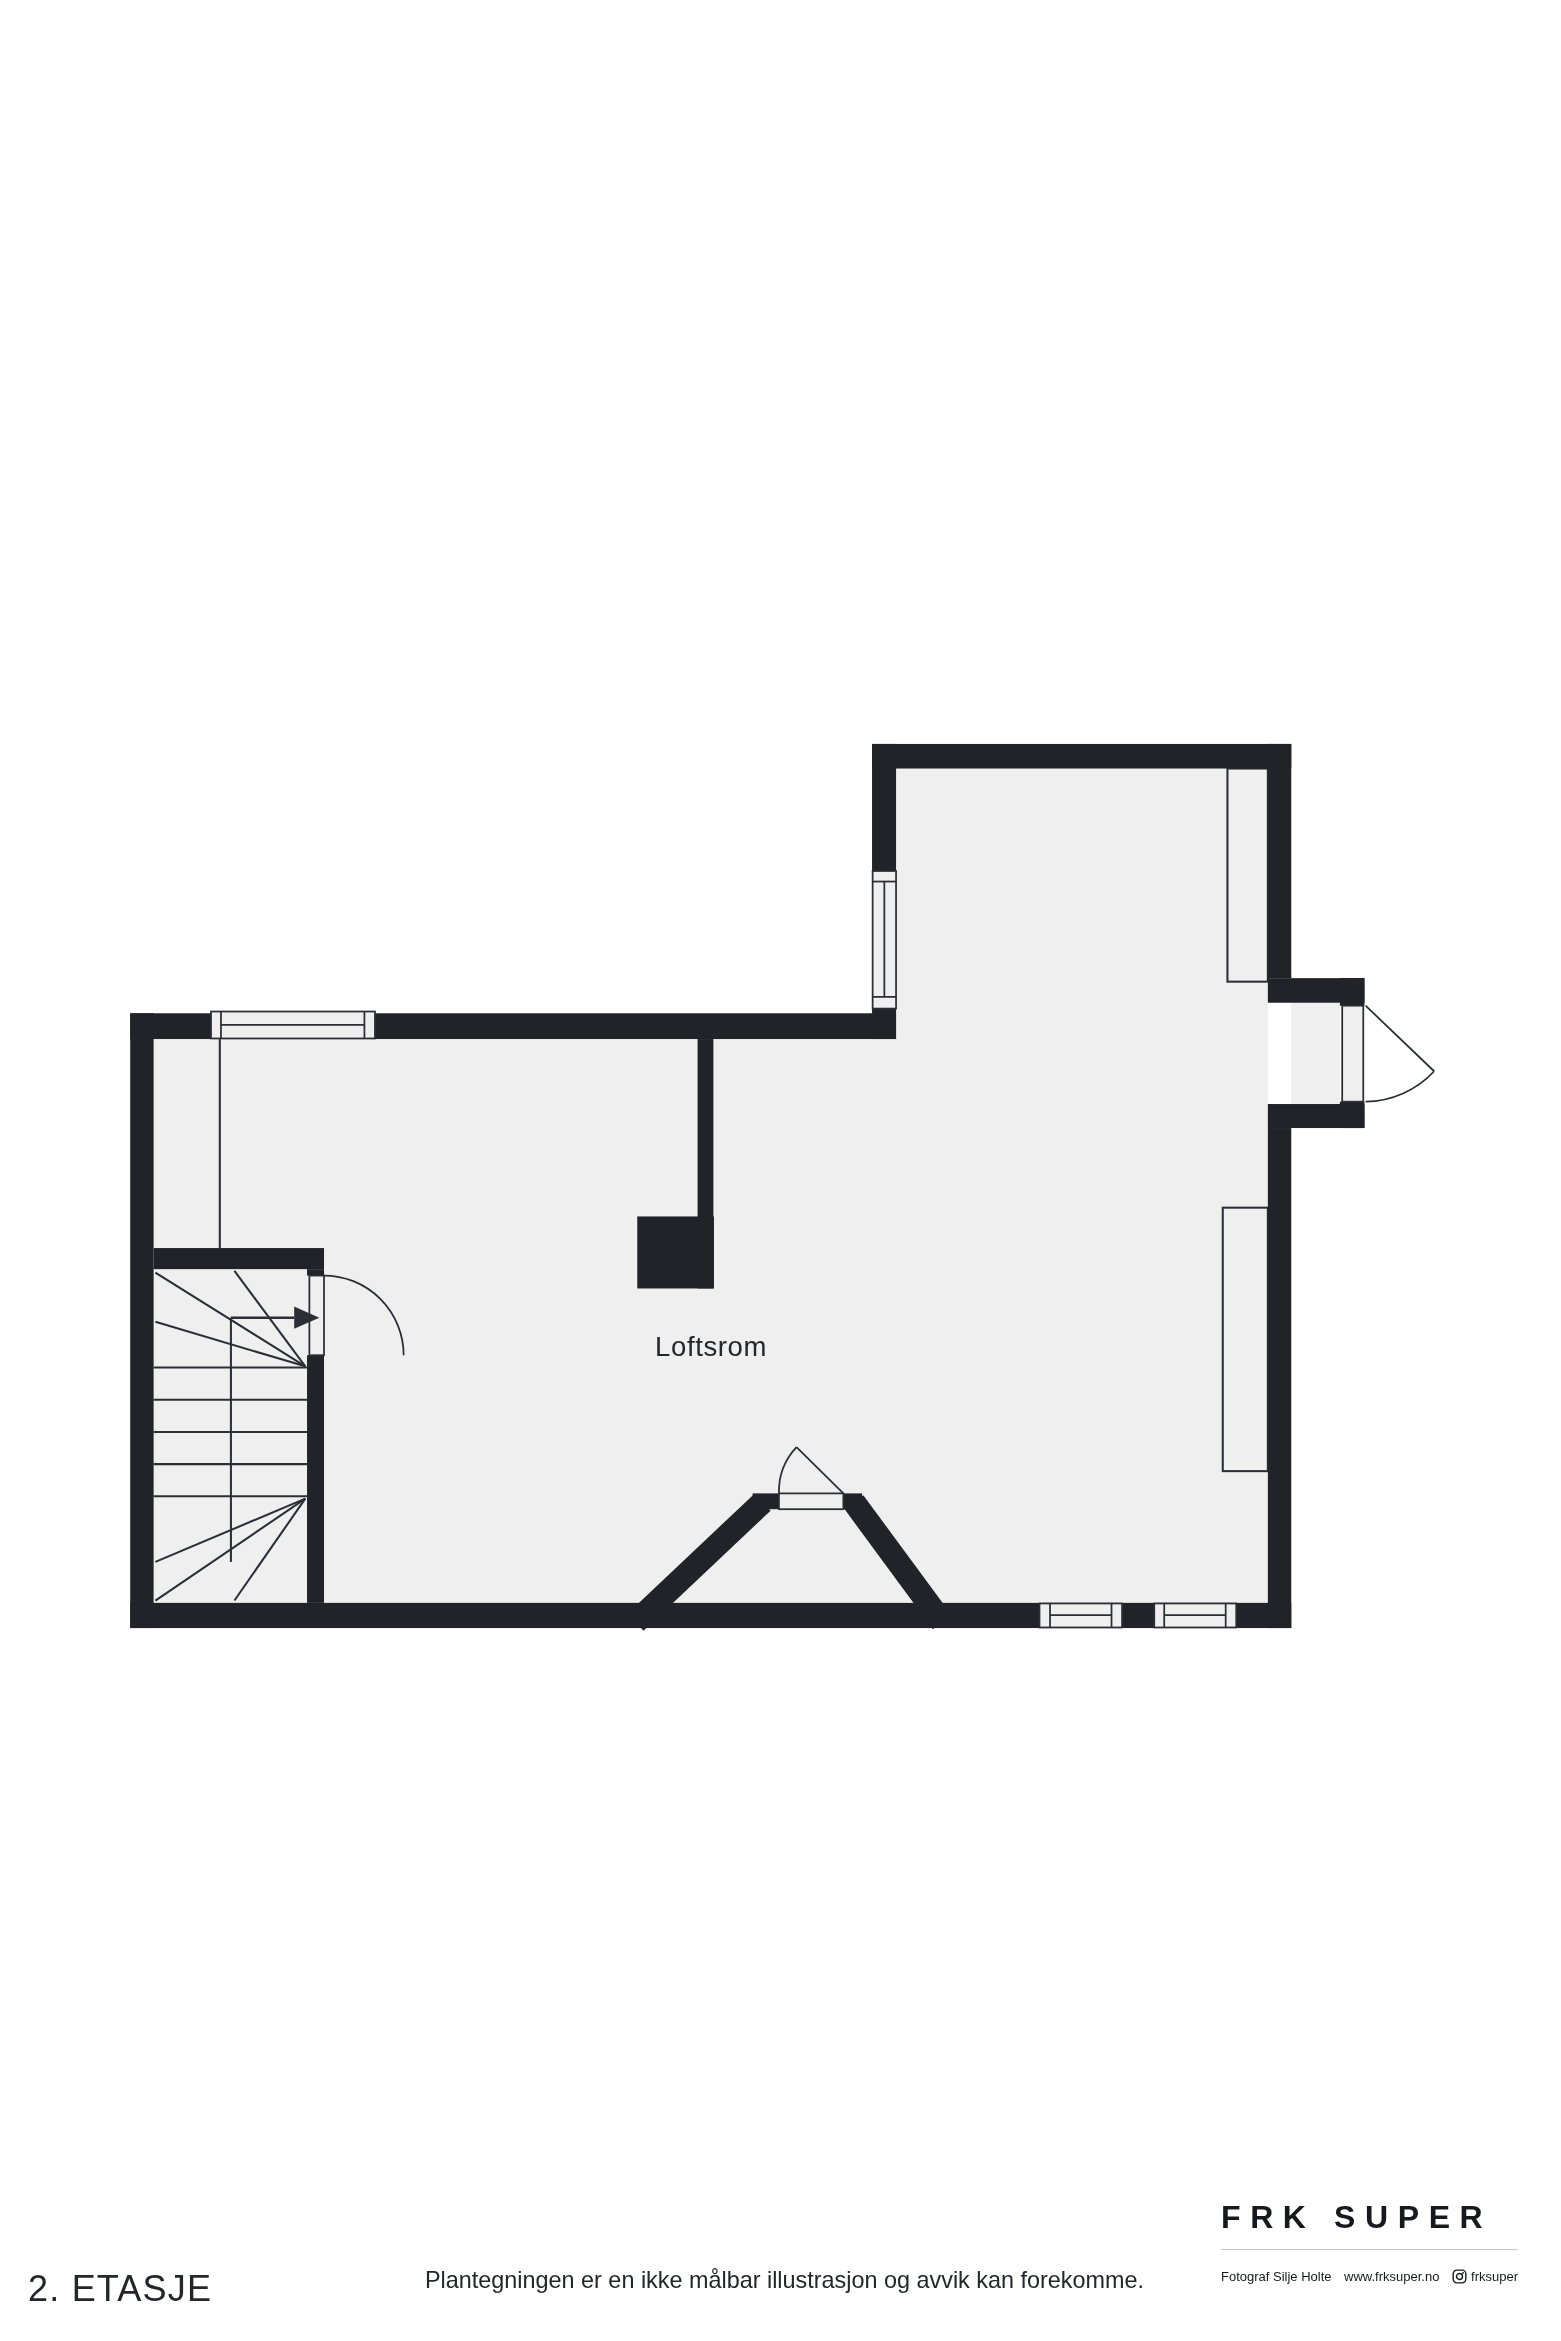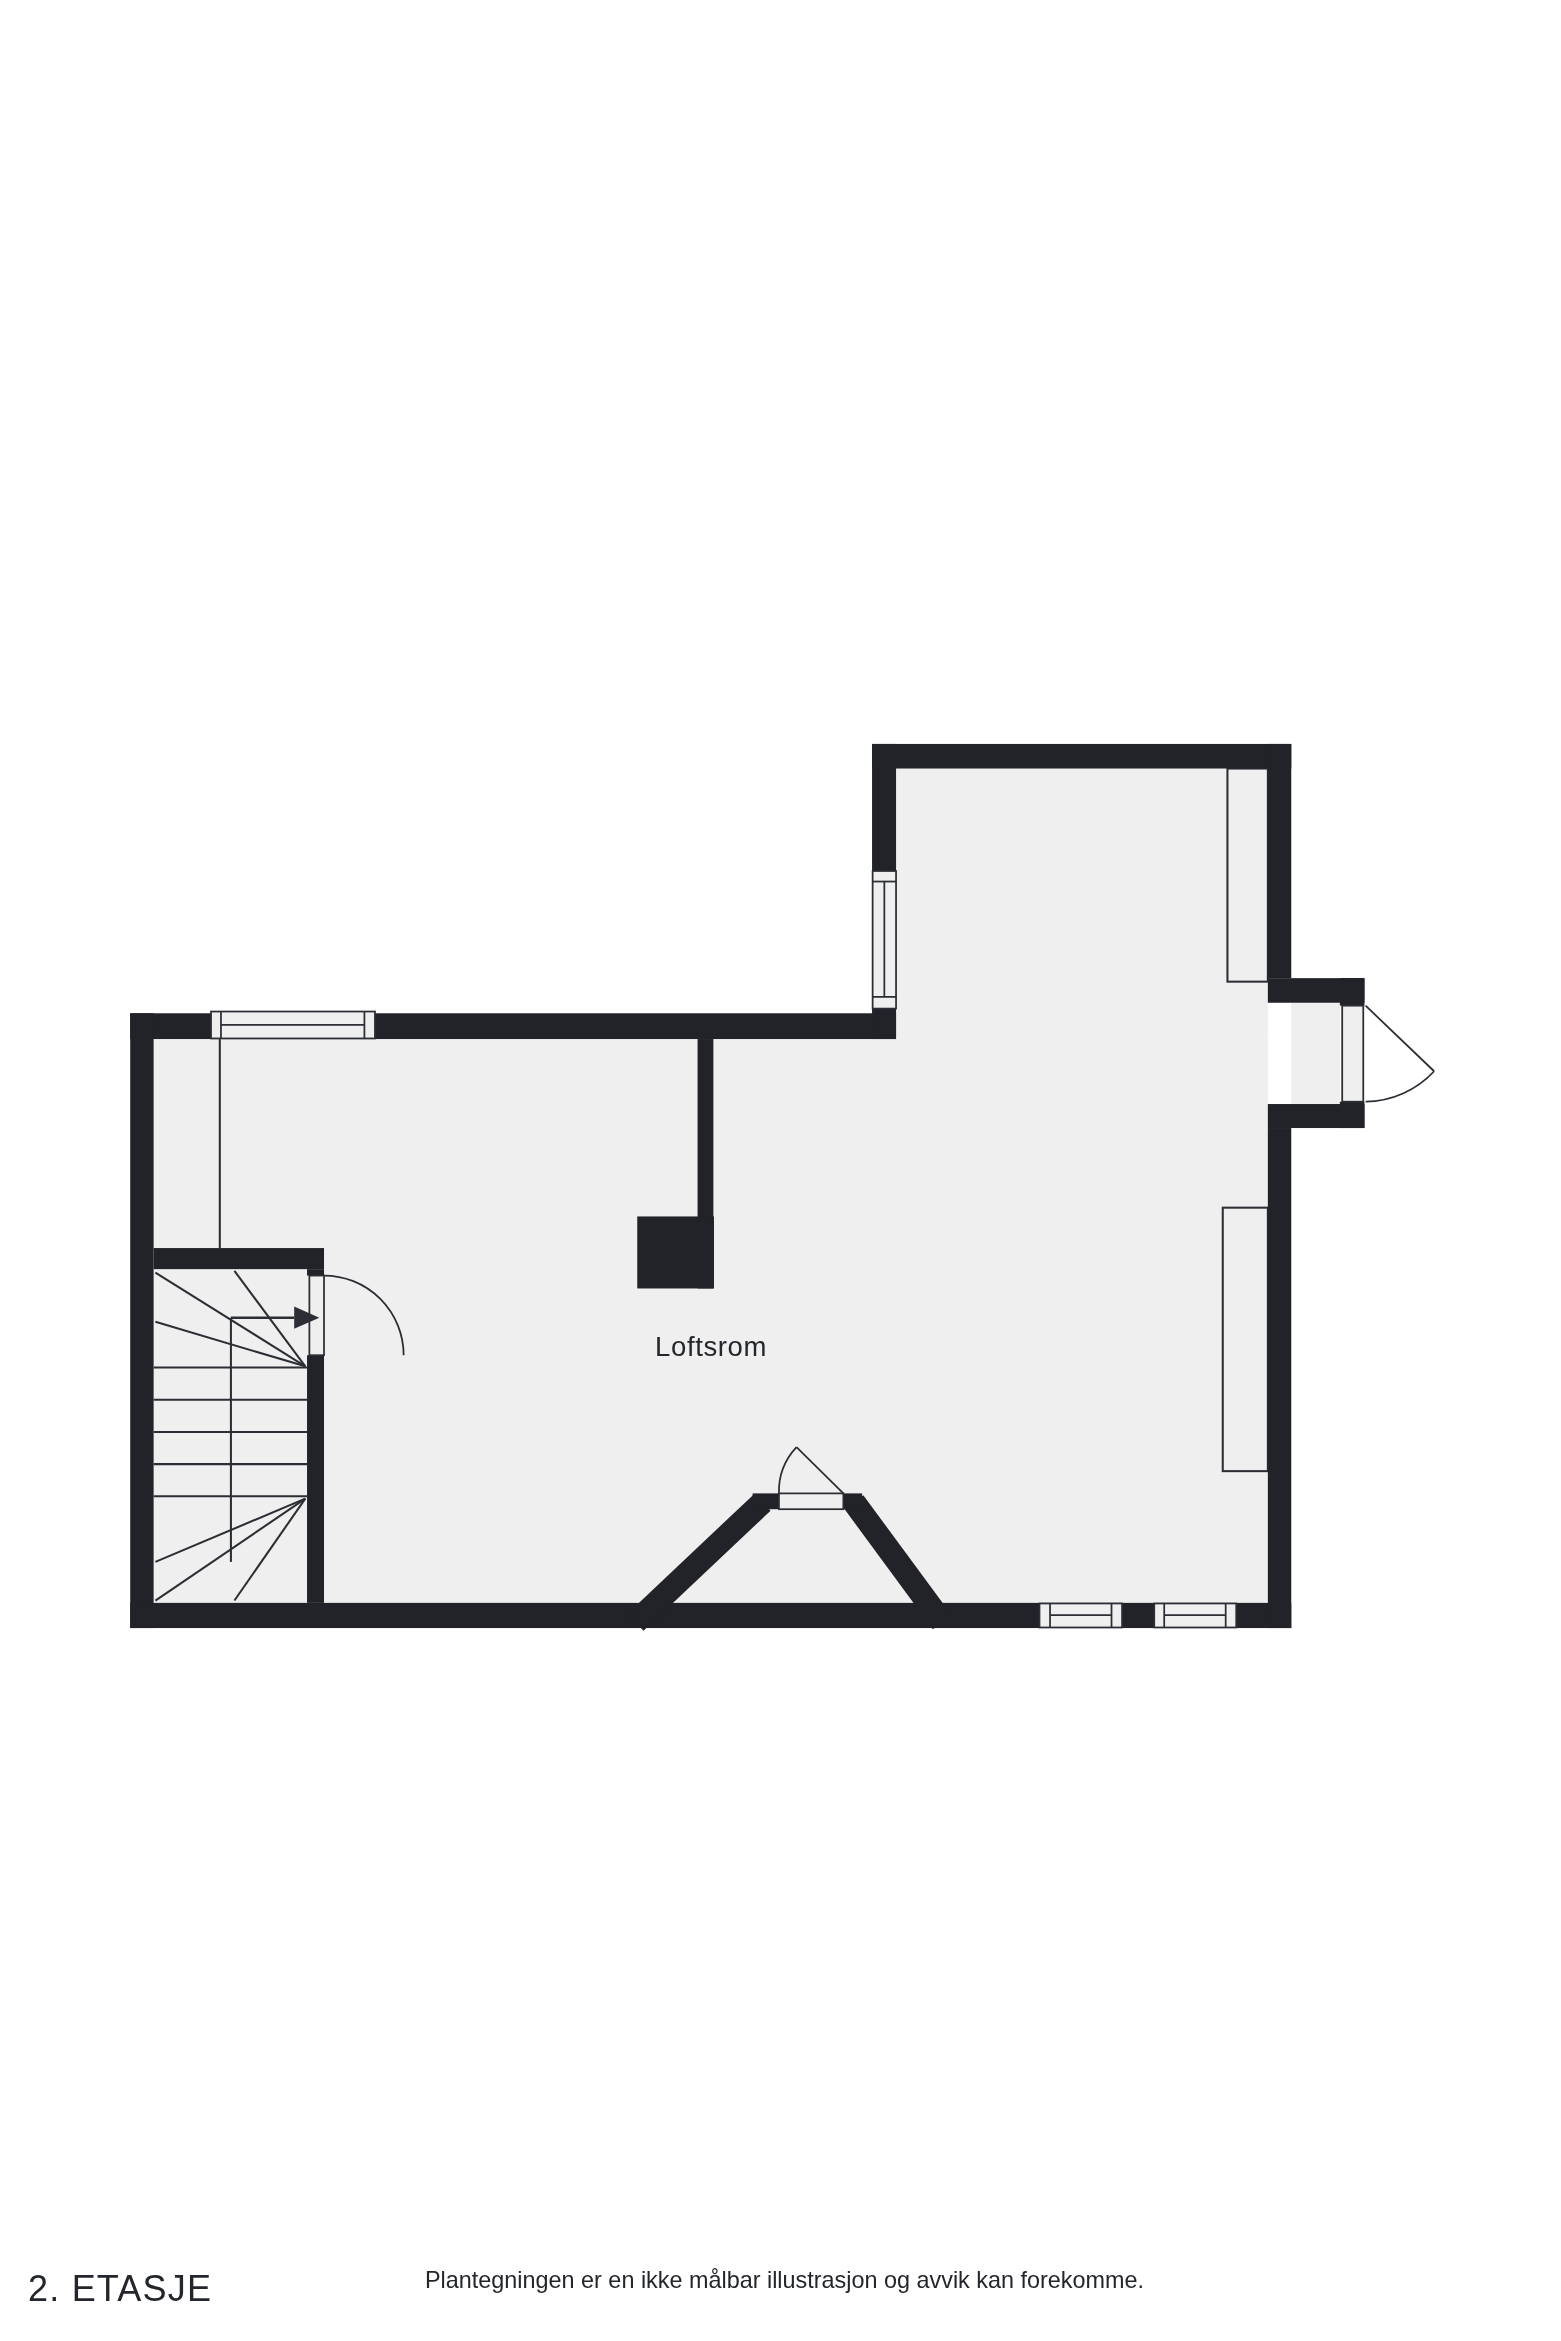--- a/index.html
+++ b/index.html
@@ -138,15 +138,31 @@
       </g>
     </g>
   </svg>
 
   <div class="room-label">Loftsrom</div>
 
   <div class="floor-label">2. ETASJE</div>
 
   <div class="disclaimer">Plantegningen er en ikke målbar illustrasjon og avvik kan forekomme.</div>
 
+  <div class="brand">
+    <div class="brand-logo">FRK SUPER</div>
+    <div class="brand-rule"></div>
+    <div class="brand-row">
+      <span>Fotograf Silje Holte</span>
+      <span>www.frksuper.no</span>
+      <span class="insta">
+        <svg width="15" height="15" viewBox="0 0 26 26">
+          <rect x="2" y="2" width="22" height="22" rx="6.5" fill="none" stroke="#17191d" stroke-width="2.4"></rect>
+          <circle cx="13" cy="13" r="5.2" fill="none" stroke="#17191d" stroke-width="2.4"></circle>
+          <circle cx="19.2" cy="6.8" r="1.6" fill="#17191d"></circle>
+        </svg>
+        <span>frksuper</span>
+      </span>
+    </div>
+  </div>
 
 </div>
 
 
 </body></html>

